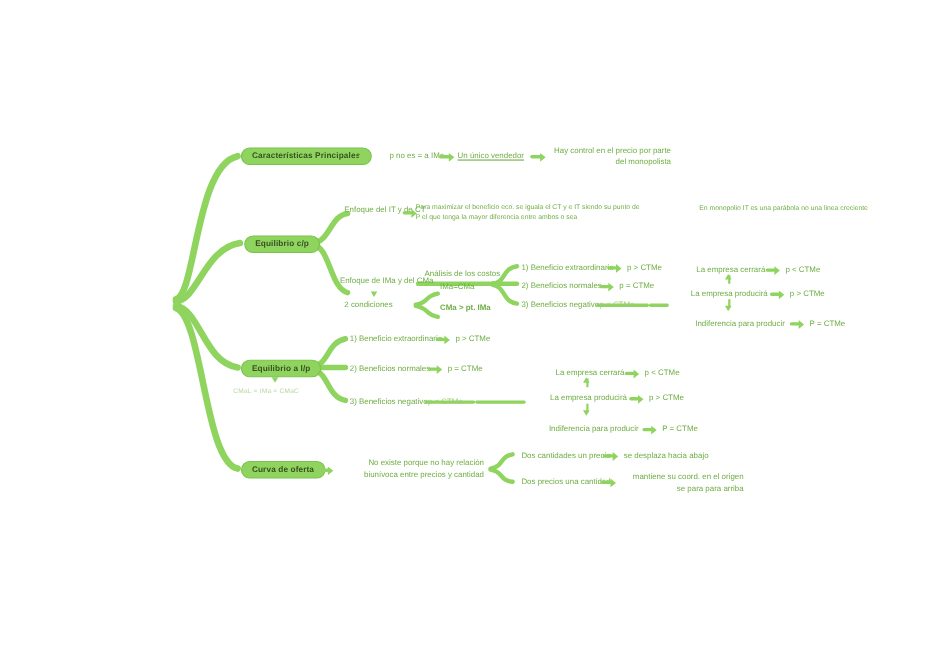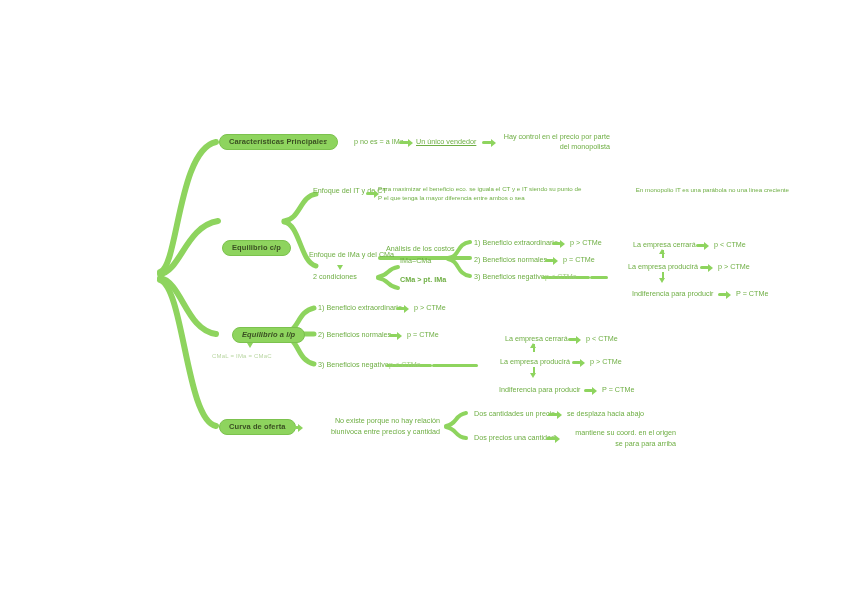--- a/index.html
+++ b/index.html
@@ -118,21 +118,21 @@
   </div>
   <div class="arrow" style="left:399px;top:141px;width:10px;"></div>
   <div class="node txt" style="left:416px;top:137px;text-decoration:underline;">
     <span>Un único vendedor</span>
   </div>
   <div class="arrow" style="left:482px;top:141px;width:10px;"></div>
   <div class="node txt wrap c" style="left:500px;top:132px;width:110px;">
     <span>Hay control en el precio por parte del monopolista</span>
   </div>
 
-  <div class="node pill" style="left:222px;top:214px;margin-top:26px;">
+  <div class="node pill" style="left:222px;top:214px;">
     <span>Equilibrio c/p</span>
   </div>
 
   <div class="node txt c" style="left:313px;top:186px;width:54px;">
     <span>Enfoque del IT y de CT</span>
   </div>
   <div class="arrow" style="left:366px;top:192px;width:9px;"></div>
   <div class="node txt wrap small" style="left:378px;top:184px;width:206px;line-height:1.5;">
     <span>Para maximizar el beneficio eco. se iguala el CT y e IT siendo su punto de P el que tenga la mayor diferencia entre ambos o sea</span>
   </div>
@@ -206,21 +206,21 @@
   <div class="arrowdown" style="left:659px;top:278px;"></div>
 
   <div class="node txt" style="left:632px;top:289px;">
     <span>Indiferencia para producir</span>
   </div>
   <div class="arrow" style="left:718px;top:293px;width:9px;"></div>
   <div class="node txt" style="left:736px;top:289px;">
     <span>P = CTMe</span>
   </div>
 
-  <div class="node pill" style="left:232px;top:327px;font-style:italic;">
+  <div class="node pill" style="left:219px;top:327px;">
     <span>Equilibrio a l/p</span>
   </div>
   <div class="arrowdown" style="left:247px;top:343px;"></div>
   <div class="node txt faint" style="left:212px;top:352px;">
     <span>CMaL = IMa = CMaC</span>
   </div>
 
   <div class="node txt" style="left:318px;top:303px;">
     <span>1) Beneficio extraordinario</span>
   </div>

